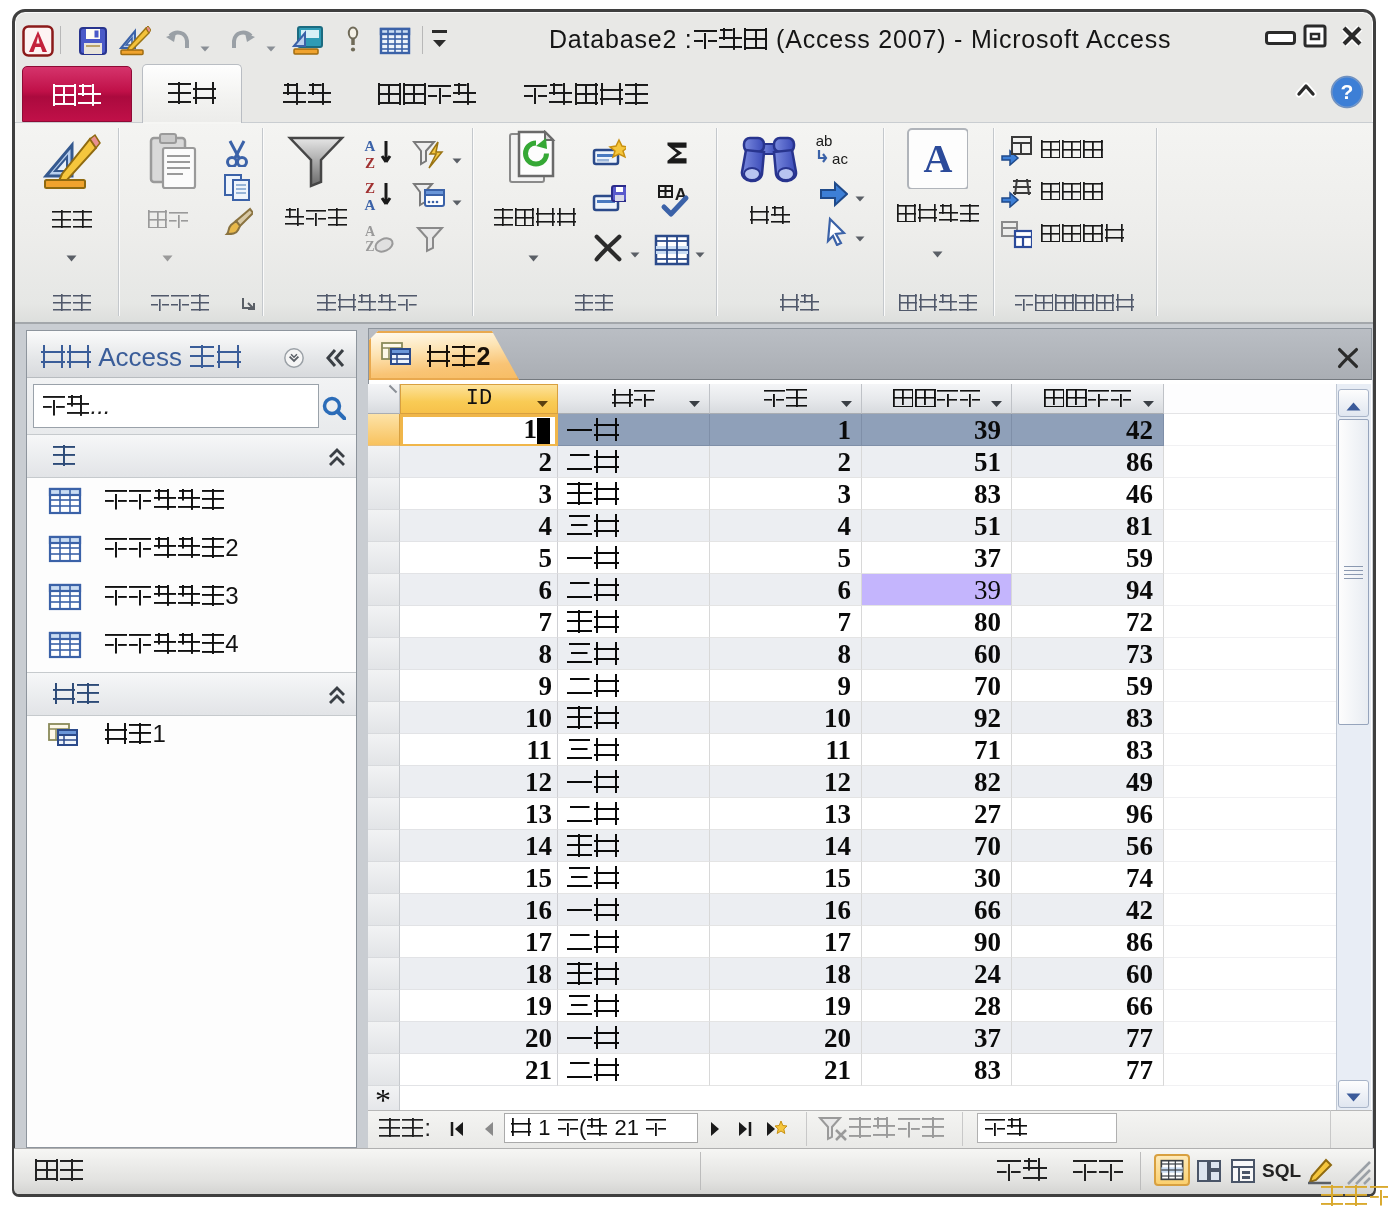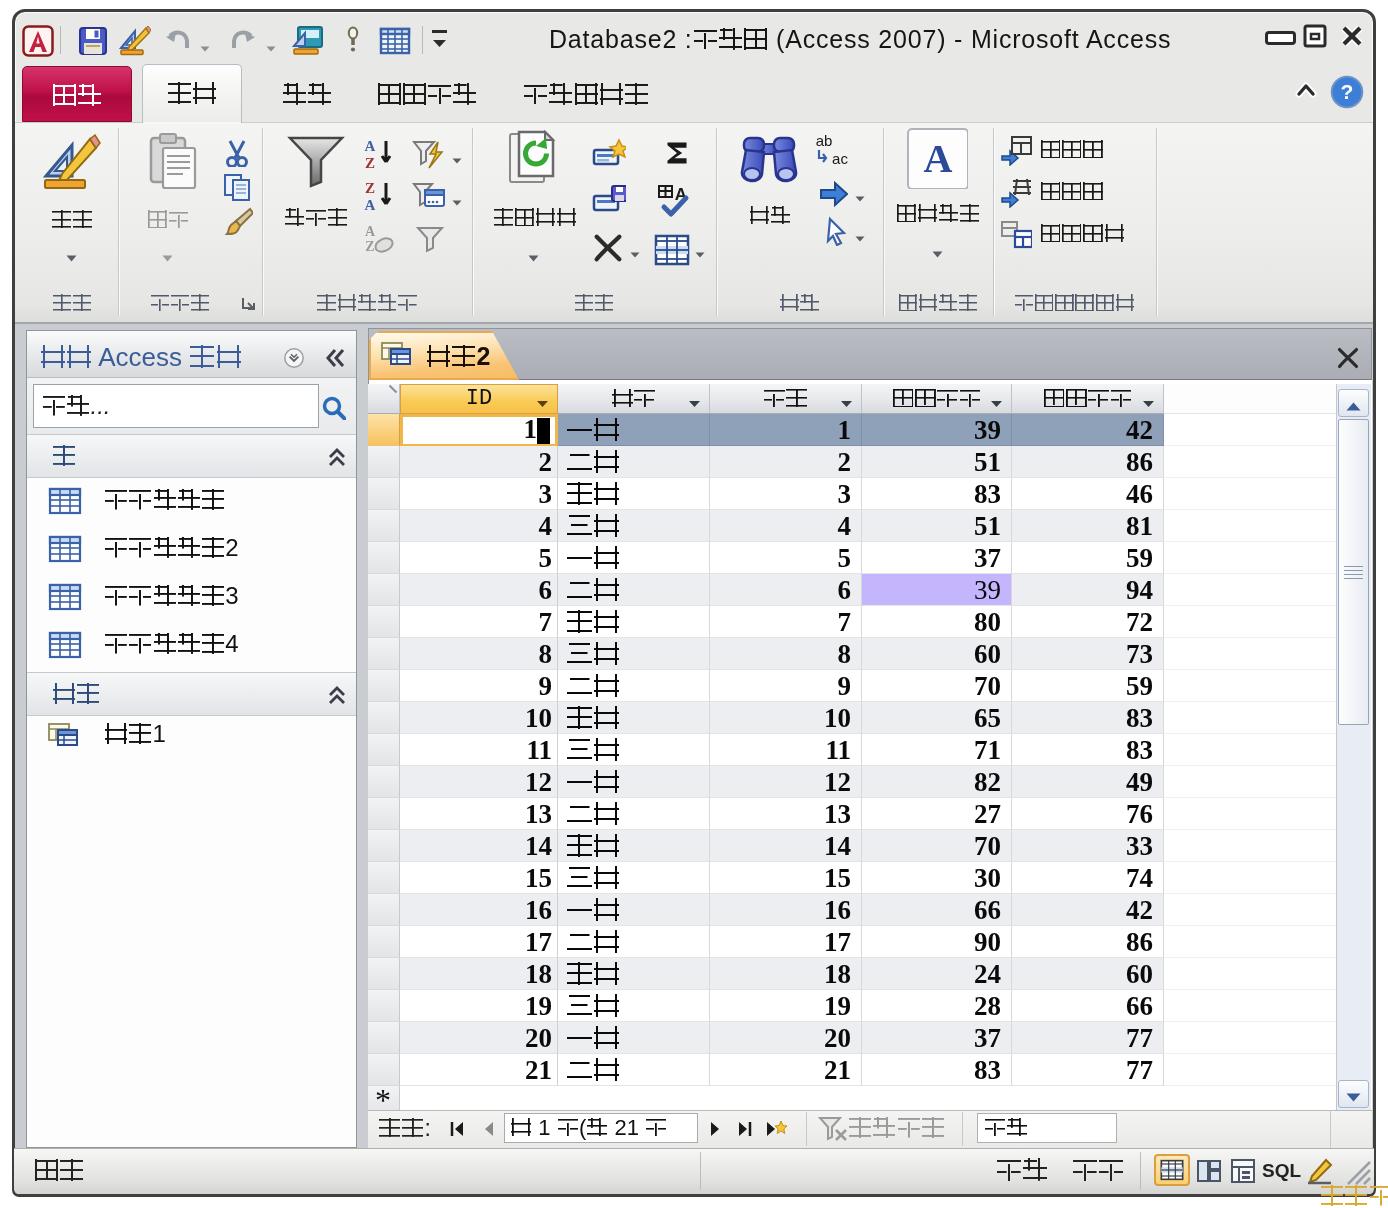--- a/index.html
+++ b/index.html
@@ -524,46 +524,46 @@
 <div style="position:absolute;left:368px;top:670px;width:32px;height:32px;background:linear-gradient(#f2f3f4,#e2e4e7);border-right:1px solid #c6c9cd;border-bottom:1px solid #d8dadd"></div>
 <div style="position:absolute;left:400px;top:670px;width:158px;height:32px;background:#fff;border-right:1px solid #cfd0d4;border-bottom:1px solid #e2e3e6;text-align:right;line-height:32px;padding-right:5px;font-family:'Liberation Serif',serif;font-size:27px;color:#0a0a0a;font-weight:600">9</div>
 <div style="position:absolute;left:558px;top:670px;width:152px;height:32px;background:#fff;border-right:1px solid #d8d8d8;border-bottom:1px solid #e4e4e4;text-align:left;line-height:32px;padding-left:8px;font-size:26px;font-family:'Liberation Serif',serif;font-size:27px;color:#0a0a0a;font-weight:600"><i class="z zi2"></i><i class="z zc"></i></div>
 <div style="position:absolute;left:710px;top:670px;width:152px;height:32px;background:#fff;border-right:1px solid #d8d8d8;border-bottom:1px solid #e4e4e4;text-align:right;line-height:32px;padding-right:10px;font-family:'Liberation Serif',serif;font-size:27px;color:#0a0a0a;font-weight:600">9</div>
 <div style="position:absolute;left:862px;top:670px;width:150px;height:32px;background:#fff;border-right:1px solid #d8d8d8;border-bottom:1px solid #e4e4e4;text-align:right;line-height:32px;padding-right:10px;font-family:'Liberation Serif',serif;font-size:27px;color:#0a0a0a;font-weight:600">70</div>
 <div style="position:absolute;left:1012px;top:670px;width:152px;height:32px;background:#fff;border-right:1px solid #d8d8d8;border-bottom:1px solid #e4e4e4;text-align:right;line-height:32px;padding-right:10px;font-family:'Liberation Serif',serif;font-size:27px;color:#0a0a0a;font-weight:600">59</div>
 <div style="position:absolute;left:368px;top:702px;width:32px;height:32px;background:linear-gradient(#f2f3f4,#e2e4e7);border-right:1px solid #c6c9cd;border-bottom:1px solid #d8dadd"></div>
 <div style="position:absolute;left:400px;top:702px;width:158px;height:32px;background:#eceef2;border-right:1px solid #cfd0d4;border-bottom:1px solid #e2e3e6;text-align:right;line-height:32px;padding-right:5px;font-family:'Liberation Serif',serif;font-size:27px;color:#0a0a0a;font-weight:600">10</div>
 <div style="position:absolute;left:558px;top:702px;width:152px;height:32px;background:#eceef2;border-right:1px solid #d8d8d8;border-bottom:1px solid #e4e4e4;text-align:left;line-height:32px;padding-left:8px;font-size:26px;font-family:'Liberation Serif',serif;font-size:27px;color:#0a0a0a;font-weight:600"><i class="z za"></i><i class="z zc"></i></div>
 <div style="position:absolute;left:710px;top:702px;width:152px;height:32px;background:#eceef2;border-right:1px solid #d8d8d8;border-bottom:1px solid #e4e4e4;text-align:right;line-height:32px;padding-right:10px;font-family:'Liberation Serif',serif;font-size:27px;color:#0a0a0a;font-weight:600">10</div>
-<div style="position:absolute;left:862px;top:702px;width:150px;height:32px;background:#eceef2;border-right:1px solid #d8d8d8;border-bottom:1px solid #e4e4e4;text-align:right;line-height:32px;padding-right:10px;font-family:'Liberation Serif',serif;font-size:27px;color:#0a0a0a;font-weight:600">65</div>
+<div style="position:absolute;left:862px;top:702px;width:150px;height:32px;background:#eceef2;border-right:1px solid #d8d8d8;border-bottom:1px solid #e4e4e4;text-align:right;line-height:32px;padding-right:10px;font-family:'Liberation Serif',serif;font-size:27px;color:#0a0a0a;font-weight:600">92</div>
 <div style="position:absolute;left:1012px;top:702px;width:152px;height:32px;background:#eceef2;border-right:1px solid #d8d8d8;border-bottom:1px solid #e4e4e4;text-align:right;line-height:32px;padding-right:10px;font-family:'Liberation Serif',serif;font-size:27px;color:#0a0a0a;font-weight:600">83</div>
 <div style="position:absolute;left:368px;top:734px;width:32px;height:32px;background:linear-gradient(#f2f3f4,#e2e4e7);border-right:1px solid #c6c9cd;border-bottom:1px solid #d8dadd"></div>
 <div style="position:absolute;left:400px;top:734px;width:158px;height:32px;background:#fff;border-right:1px solid #cfd0d4;border-bottom:1px solid #e2e3e6;text-align:right;line-height:32px;padding-right:5px;font-family:'Liberation Serif',serif;font-size:27px;color:#0a0a0a;font-weight:600">11</div>
 <div style="position:absolute;left:558px;top:734px;width:152px;height:32px;background:#fff;border-right:1px solid #d8d8d8;border-bottom:1px solid #e4e4e4;text-align:left;line-height:32px;padding-left:8px;font-size:26px;font-family:'Liberation Serif',serif;font-size:27px;color:#0a0a0a;font-weight:600"><i class="z zi3"></i><i class="z zc"></i></div>
 <div style="position:absolute;left:710px;top:734px;width:152px;height:32px;background:#fff;border-right:1px solid #d8d8d8;border-bottom:1px solid #e4e4e4;text-align:right;line-height:32px;padding-right:10px;font-family:'Liberation Serif',serif;font-size:27px;color:#0a0a0a;font-weight:600">11</div>
 <div style="position:absolute;left:862px;top:734px;width:150px;height:32px;background:#fff;border-right:1px solid #d8d8d8;border-bottom:1px solid #e4e4e4;text-align:right;line-height:32px;padding-right:10px;font-family:'Liberation Serif',serif;font-size:27px;color:#0a0a0a;font-weight:600">71</div>
 <div style="position:absolute;left:1012px;top:734px;width:152px;height:32px;background:#fff;border-right:1px solid #d8d8d8;border-bottom:1px solid #e4e4e4;text-align:right;line-height:32px;padding-right:10px;font-family:'Liberation Serif',serif;font-size:27px;color:#0a0a0a;font-weight:600">83</div>
 <div style="position:absolute;left:368px;top:766px;width:32px;height:32px;background:linear-gradient(#f2f3f4,#e2e4e7);border-right:1px solid #c6c9cd;border-bottom:1px solid #d8dadd"></div>
 <div style="position:absolute;left:400px;top:766px;width:158px;height:32px;background:#eceef2;border-right:1px solid #cfd0d4;border-bottom:1px solid #e2e3e6;text-align:right;line-height:32px;padding-right:5px;font-family:'Liberation Serif',serif;font-size:27px;color:#0a0a0a;font-weight:600">12</div>
 <div style="position:absolute;left:558px;top:766px;width:152px;height:32px;background:#eceef2;border-right:1px solid #d8d8d8;border-bottom:1px solid #e4e4e4;text-align:left;line-height:32px;padding-left:8px;font-size:26px;font-family:'Liberation Serif',serif;font-size:27px;color:#0a0a0a;font-weight:600"><i class="z zi1"></i><i class="z zc"></i></div>
 <div style="position:absolute;left:710px;top:766px;width:152px;height:32px;background:#eceef2;border-right:1px solid #d8d8d8;border-bottom:1px solid #e4e4e4;text-align:right;line-height:32px;padding-right:10px;font-family:'Liberation Serif',serif;font-size:27px;color:#0a0a0a;font-weight:600">12</div>
 <div style="position:absolute;left:862px;top:766px;width:150px;height:32px;background:#eceef2;border-right:1px solid #d8d8d8;border-bottom:1px solid #e4e4e4;text-align:right;line-height:32px;padding-right:10px;font-family:'Liberation Serif',serif;font-size:27px;color:#0a0a0a;font-weight:600">82</div>
 <div style="position:absolute;left:1012px;top:766px;width:152px;height:32px;background:#eceef2;border-right:1px solid #d8d8d8;border-bottom:1px solid #e4e4e4;text-align:right;line-height:32px;padding-right:10px;font-family:'Liberation Serif',serif;font-size:27px;color:#0a0a0a;font-weight:600">49</div>
 <div style="position:absolute;left:368px;top:798px;width:32px;height:32px;background:linear-gradient(#f2f3f4,#e2e4e7);border-right:1px solid #c6c9cd;border-bottom:1px solid #d8dadd"></div>
 <div style="position:absolute;left:400px;top:798px;width:158px;height:32px;background:#fff;border-right:1px solid #cfd0d4;border-bottom:1px solid #e2e3e6;text-align:right;line-height:32px;padding-right:5px;font-family:'Liberation Serif',serif;font-size:27px;color:#0a0a0a;font-weight:600">13</div>
 <div style="position:absolute;left:558px;top:798px;width:152px;height:32px;background:#fff;border-right:1px solid #d8d8d8;border-bottom:1px solid #e4e4e4;text-align:left;line-height:32px;padding-left:8px;font-size:26px;font-family:'Liberation Serif',serif;font-size:27px;color:#0a0a0a;font-weight:600"><i class="z zi2"></i><i class="z zc"></i></div>
 <div style="position:absolute;left:710px;top:798px;width:152px;height:32px;background:#fff;border-right:1px solid #d8d8d8;border-bottom:1px solid #e4e4e4;text-align:right;line-height:32px;padding-right:10px;font-family:'Liberation Serif',serif;font-size:27px;color:#0a0a0a;font-weight:600">13</div>
 <div style="position:absolute;left:862px;top:798px;width:150px;height:32px;background:#fff;border-right:1px solid #d8d8d8;border-bottom:1px solid #e4e4e4;text-align:right;line-height:32px;padding-right:10px;font-family:'Liberation Serif',serif;font-size:27px;color:#0a0a0a;font-weight:600">27</div>
-<div style="position:absolute;left:1012px;top:798px;width:152px;height:32px;background:#fff;border-right:1px solid #d8d8d8;border-bottom:1px solid #e4e4e4;text-align:right;line-height:32px;padding-right:10px;font-family:'Liberation Serif',serif;font-size:27px;color:#0a0a0a;font-weight:600">76</div>
+<div style="position:absolute;left:1012px;top:798px;width:152px;height:32px;background:#fff;border-right:1px solid #d8d8d8;border-bottom:1px solid #e4e4e4;text-align:right;line-height:32px;padding-right:10px;font-family:'Liberation Serif',serif;font-size:27px;color:#0a0a0a;font-weight:600">96</div>
 <div style="position:absolute;left:368px;top:830px;width:32px;height:32px;background:linear-gradient(#f2f3f4,#e2e4e7);border-right:1px solid #c6c9cd;border-bottom:1px solid #d8dadd"></div>
 <div style="position:absolute;left:400px;top:830px;width:158px;height:32px;background:#eceef2;border-right:1px solid #cfd0d4;border-bottom:1px solid #e2e3e6;text-align:right;line-height:32px;padding-right:5px;font-family:'Liberation Serif',serif;font-size:27px;color:#0a0a0a;font-weight:600">14</div>
 <div style="position:absolute;left:558px;top:830px;width:152px;height:32px;background:#eceef2;border-right:1px solid #d8d8d8;border-bottom:1px solid #e4e4e4;text-align:left;line-height:32px;padding-left:8px;font-size:26px;font-family:'Liberation Serif',serif;font-size:27px;color:#0a0a0a;font-weight:600"><i class="z za"></i><i class="z zc"></i></div>
 <div style="position:absolute;left:710px;top:830px;width:152px;height:32px;background:#eceef2;border-right:1px solid #d8d8d8;border-bottom:1px solid #e4e4e4;text-align:right;line-height:32px;padding-right:10px;font-family:'Liberation Serif',serif;font-size:27px;color:#0a0a0a;font-weight:600">14</div>
 <div style="position:absolute;left:862px;top:830px;width:150px;height:32px;background:#eceef2;border-right:1px solid #d8d8d8;border-bottom:1px solid #e4e4e4;text-align:right;line-height:32px;padding-right:10px;font-family:'Liberation Serif',serif;font-size:27px;color:#0a0a0a;font-weight:600">70</div>
-<div style="position:absolute;left:1012px;top:830px;width:152px;height:32px;background:#eceef2;border-right:1px solid #d8d8d8;border-bottom:1px solid #e4e4e4;text-align:right;line-height:32px;padding-right:10px;font-family:'Liberation Serif',serif;font-size:27px;color:#0a0a0a;font-weight:600">33</div>
+<div style="position:absolute;left:1012px;top:830px;width:152px;height:32px;background:#eceef2;border-right:1px solid #d8d8d8;border-bottom:1px solid #e4e4e4;text-align:right;line-height:32px;padding-right:10px;font-family:'Liberation Serif',serif;font-size:27px;color:#0a0a0a;font-weight:600">56</div>
 <div style="position:absolute;left:368px;top:862px;width:32px;height:32px;background:linear-gradient(#f2f3f4,#e2e4e7);border-right:1px solid #c6c9cd;border-bottom:1px solid #d8dadd"></div>
 <div style="position:absolute;left:400px;top:862px;width:158px;height:32px;background:#fff;border-right:1px solid #cfd0d4;border-bottom:1px solid #e2e3e6;text-align:right;line-height:32px;padding-right:5px;font-family:'Liberation Serif',serif;font-size:27px;color:#0a0a0a;font-weight:600">15</div>
 <div style="position:absolute;left:558px;top:862px;width:152px;height:32px;background:#fff;border-right:1px solid #d8d8d8;border-bottom:1px solid #e4e4e4;text-align:left;line-height:32px;padding-left:8px;font-size:26px;font-family:'Liberation Serif',serif;font-size:27px;color:#0a0a0a;font-weight:600"><i class="z zi3"></i><i class="z zc"></i></div>
 <div style="position:absolute;left:710px;top:862px;width:152px;height:32px;background:#fff;border-right:1px solid #d8d8d8;border-bottom:1px solid #e4e4e4;text-align:right;line-height:32px;padding-right:10px;font-family:'Liberation Serif',serif;font-size:27px;color:#0a0a0a;font-weight:600">15</div>
 <div style="position:absolute;left:862px;top:862px;width:150px;height:32px;background:#fff;border-right:1px solid #d8d8d8;border-bottom:1px solid #e4e4e4;text-align:right;line-height:32px;padding-right:10px;font-family:'Liberation Serif',serif;font-size:27px;color:#0a0a0a;font-weight:600">30</div>
 <div style="position:absolute;left:1012px;top:862px;width:152px;height:32px;background:#fff;border-right:1px solid #d8d8d8;border-bottom:1px solid #e4e4e4;text-align:right;line-height:32px;padding-right:10px;font-family:'Liberation Serif',serif;font-size:27px;color:#0a0a0a;font-weight:600">74</div>
 <div style="position:absolute;left:368px;top:894px;width:32px;height:32px;background:linear-gradient(#f2f3f4,#e2e4e7);border-right:1px solid #c6c9cd;border-bottom:1px solid #d8dadd"></div>
 <div style="position:absolute;left:400px;top:894px;width:158px;height:32px;background:#eceef2;border-right:1px solid #cfd0d4;border-bottom:1px solid #e2e3e6;text-align:right;line-height:32px;padding-right:5px;font-family:'Liberation Serif',serif;font-size:27px;color:#0a0a0a;font-weight:600">16</div>
 <div style="position:absolute;left:558px;top:894px;width:152px;height:32px;background:#eceef2;border-right:1px solid #d8d8d8;border-bottom:1px solid #e4e4e4;text-align:left;line-height:32px;padding-left:8px;font-size:26px;font-family:'Liberation Serif',serif;font-size:27px;color:#0a0a0a;font-weight:600"><i class="z zi1"></i><i class="z zc"></i></div>
 <div style="position:absolute;left:710px;top:894px;width:152px;height:32px;background:#eceef2;border-right:1px solid #d8d8d8;border-bottom:1px solid #e4e4e4;text-align:right;line-height:32px;padding-right:10px;font-family:'Liberation Serif',serif;font-size:27px;color:#0a0a0a;font-weight:600">16</div>

